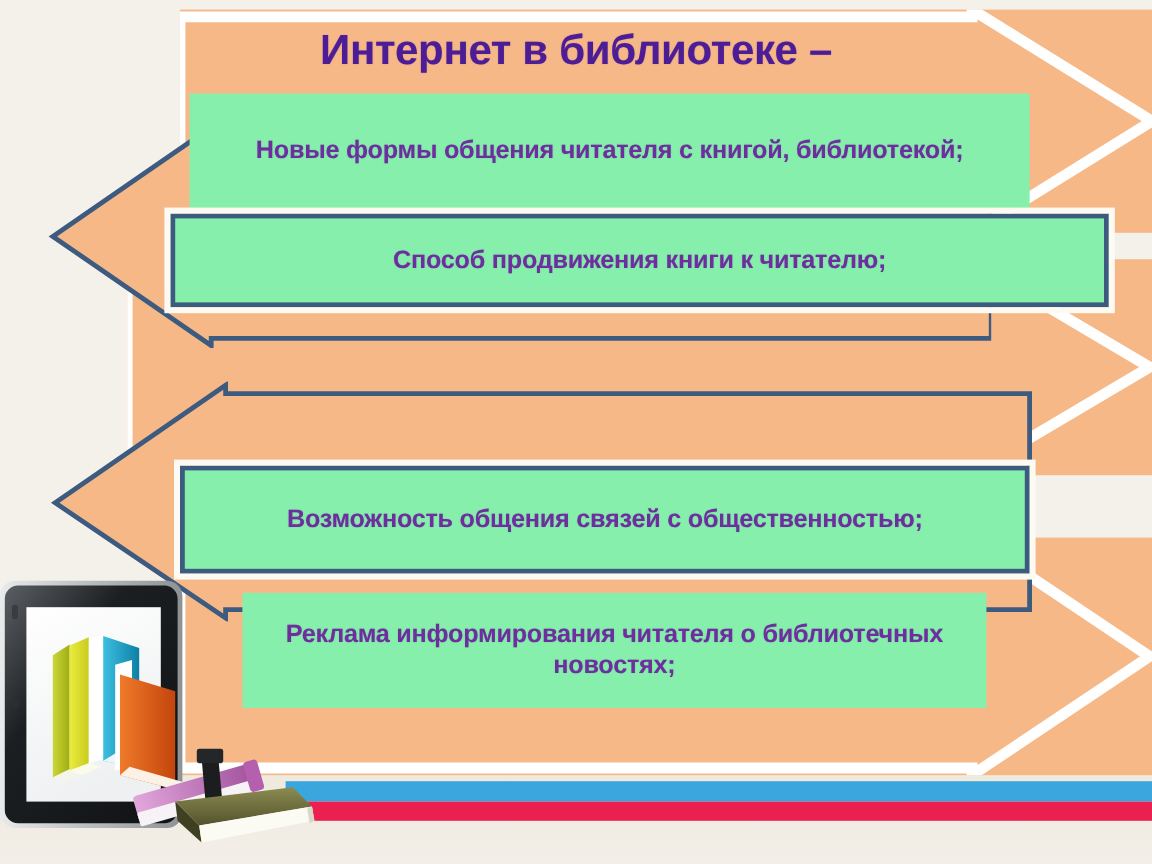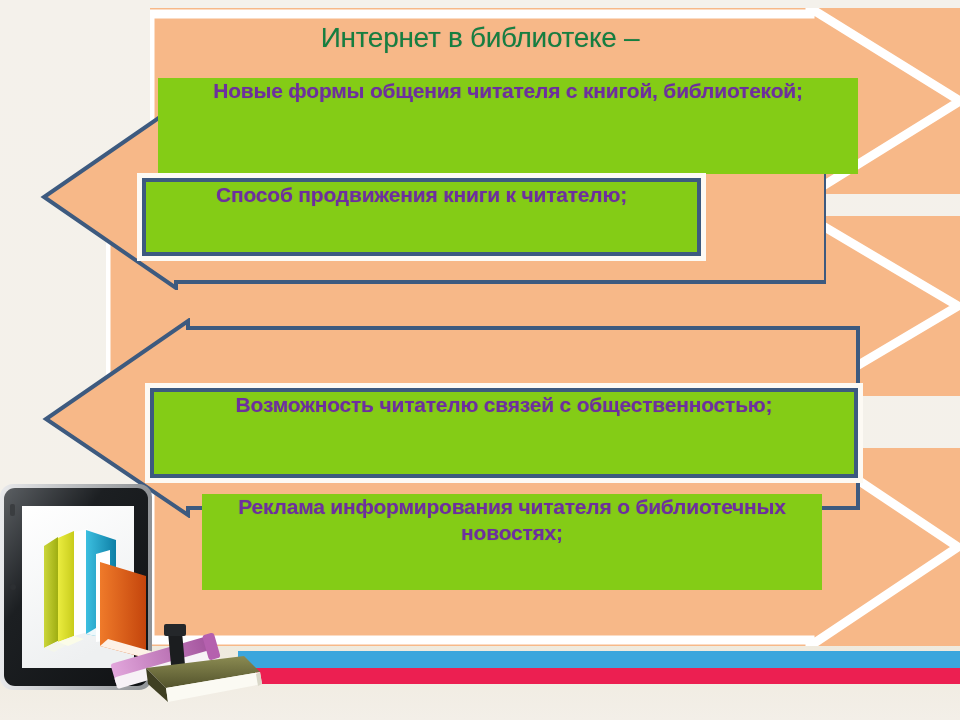--- a/index.html
+++ b/index.html
@@ -30,45 +30,46 @@
   }
   .arrow-left {
     position: absolute;
     z-index: 3;
   }
   
   .textbox {
     position: absolute;
     z-index: 6;
     box-sizing: border-box;
-    background: #84cc16;
+    background: #86efac;
     display: flex;
+    align-items: center;
     justify-content: center;
     text-align: center;
   }
   .textbox .label {
     color: #6d2f9e;
     font-weight: bold;
     font-size: 21px;
     line-height: 1.22;
     letter-spacing: -0.2px;
     padding: 0 10px;
     text-shadow: 0 0 1px rgba(109,47,158,0.35);
   }
   
   #title {
     position: absolute;
     z-index: 9;
     left: 160px;
     top: 22px;
     width: 640px;
     text-align: center;
-    color: #15803d;
-    font-weight: normal;
-    font-size: 28px;
+    color: #4c1d95;
+    font-weight: bold;
+    font-size: 35px;
     letter-spacing: -0.3px;
     text-shadow: 0 0 1px rgba(106,45,156,0.4);
     white-space: nowrap;
   }
   
   #bar-blue {
     position: absolute;
     z-index: 4;
     left: 238px;
     top: 651px;
@@ -107,35 +108,35 @@
   </svg>
 
   <div class="textbox" style="left:158px; top:78px; width:700px; height:96px;">
     <div class="label">Новые формы общения читателя с книгой, библиотекой;</div>
   </div>
 
   <svg class="arrow-left" style="left:36px; top:104px; width:790px; height:186px;" viewBox="0 0 790 186" preserveAspectRatio="none">
     <polygon points="790,8 140,8 140,2 8,93 140,184 140,178 790,178" fill="#f7b888" stroke="#3d5a7f" stroke-width="4"></polygon>
   </svg>
 
-  <div class="textbox" style="left:142px; top:178px; width:559px; height:78px; border:4px solid #3d5a7f; outline:5px solid #fdfaf4;">
+  <div class="textbox" style="left:142px; top:178px; width:782px; height:78px; border:4px solid #3d5a7f; outline:5px solid #fdfaf4;">
     <div class="label">Способ продвижения книги к читателю;</div>
   </div>
 
   <svg class="arrow-right" style="left:106px; top:216px; width:854px; height:180px;" viewBox="0 0 854 180" preserveAspectRatio="none">
     <polygon points="0,6 700,6 700,0 852,90 700,180 700,174 0,174" fill="#f7b888" stroke="#ffffff" stroke-width="9"></polygon>
   </svg>
 
 
   <svg class="arrow-left" style="left:40px; top:318px; width:820px; height:200px;" viewBox="0 0 820 200" preserveAspectRatio="none">
     <polygon points="818,10 148,10 148,3 6,101 148,197 148,190 818,190" fill="#f7b888" stroke="#3d5a7f" stroke-width="4"></polygon>
   </svg>
 
   <div class="textbox" style="left:150px; top:388px; width:708px; height:90px; border:4px solid #3d5a7f; outline:5px solid #fdfaf4;">
-    <div class="label">Возможность читателю связей с общественностью;</div>
+    <div class="label">Возможность общения связей с общественностью;</div>
   </div>
 
   <svg class="arrow-right" style="left:150px; top:448px; width:810px; height:198px;" viewBox="0 0 810 198" preserveAspectRatio="none">
     <polygon points="0,6 660,6 660,0 808,99 660,198 660,192 0,192" fill="#f7b888" stroke="#ffffff" stroke-width="9"></polygon>
   </svg>
 
   <div class="textbox" style="left:202px; top:494px; width:620px; height:96px;">
     <div class="label">Реклама информирования читателя о библиотечных новостях;</div>
   </div>
 

